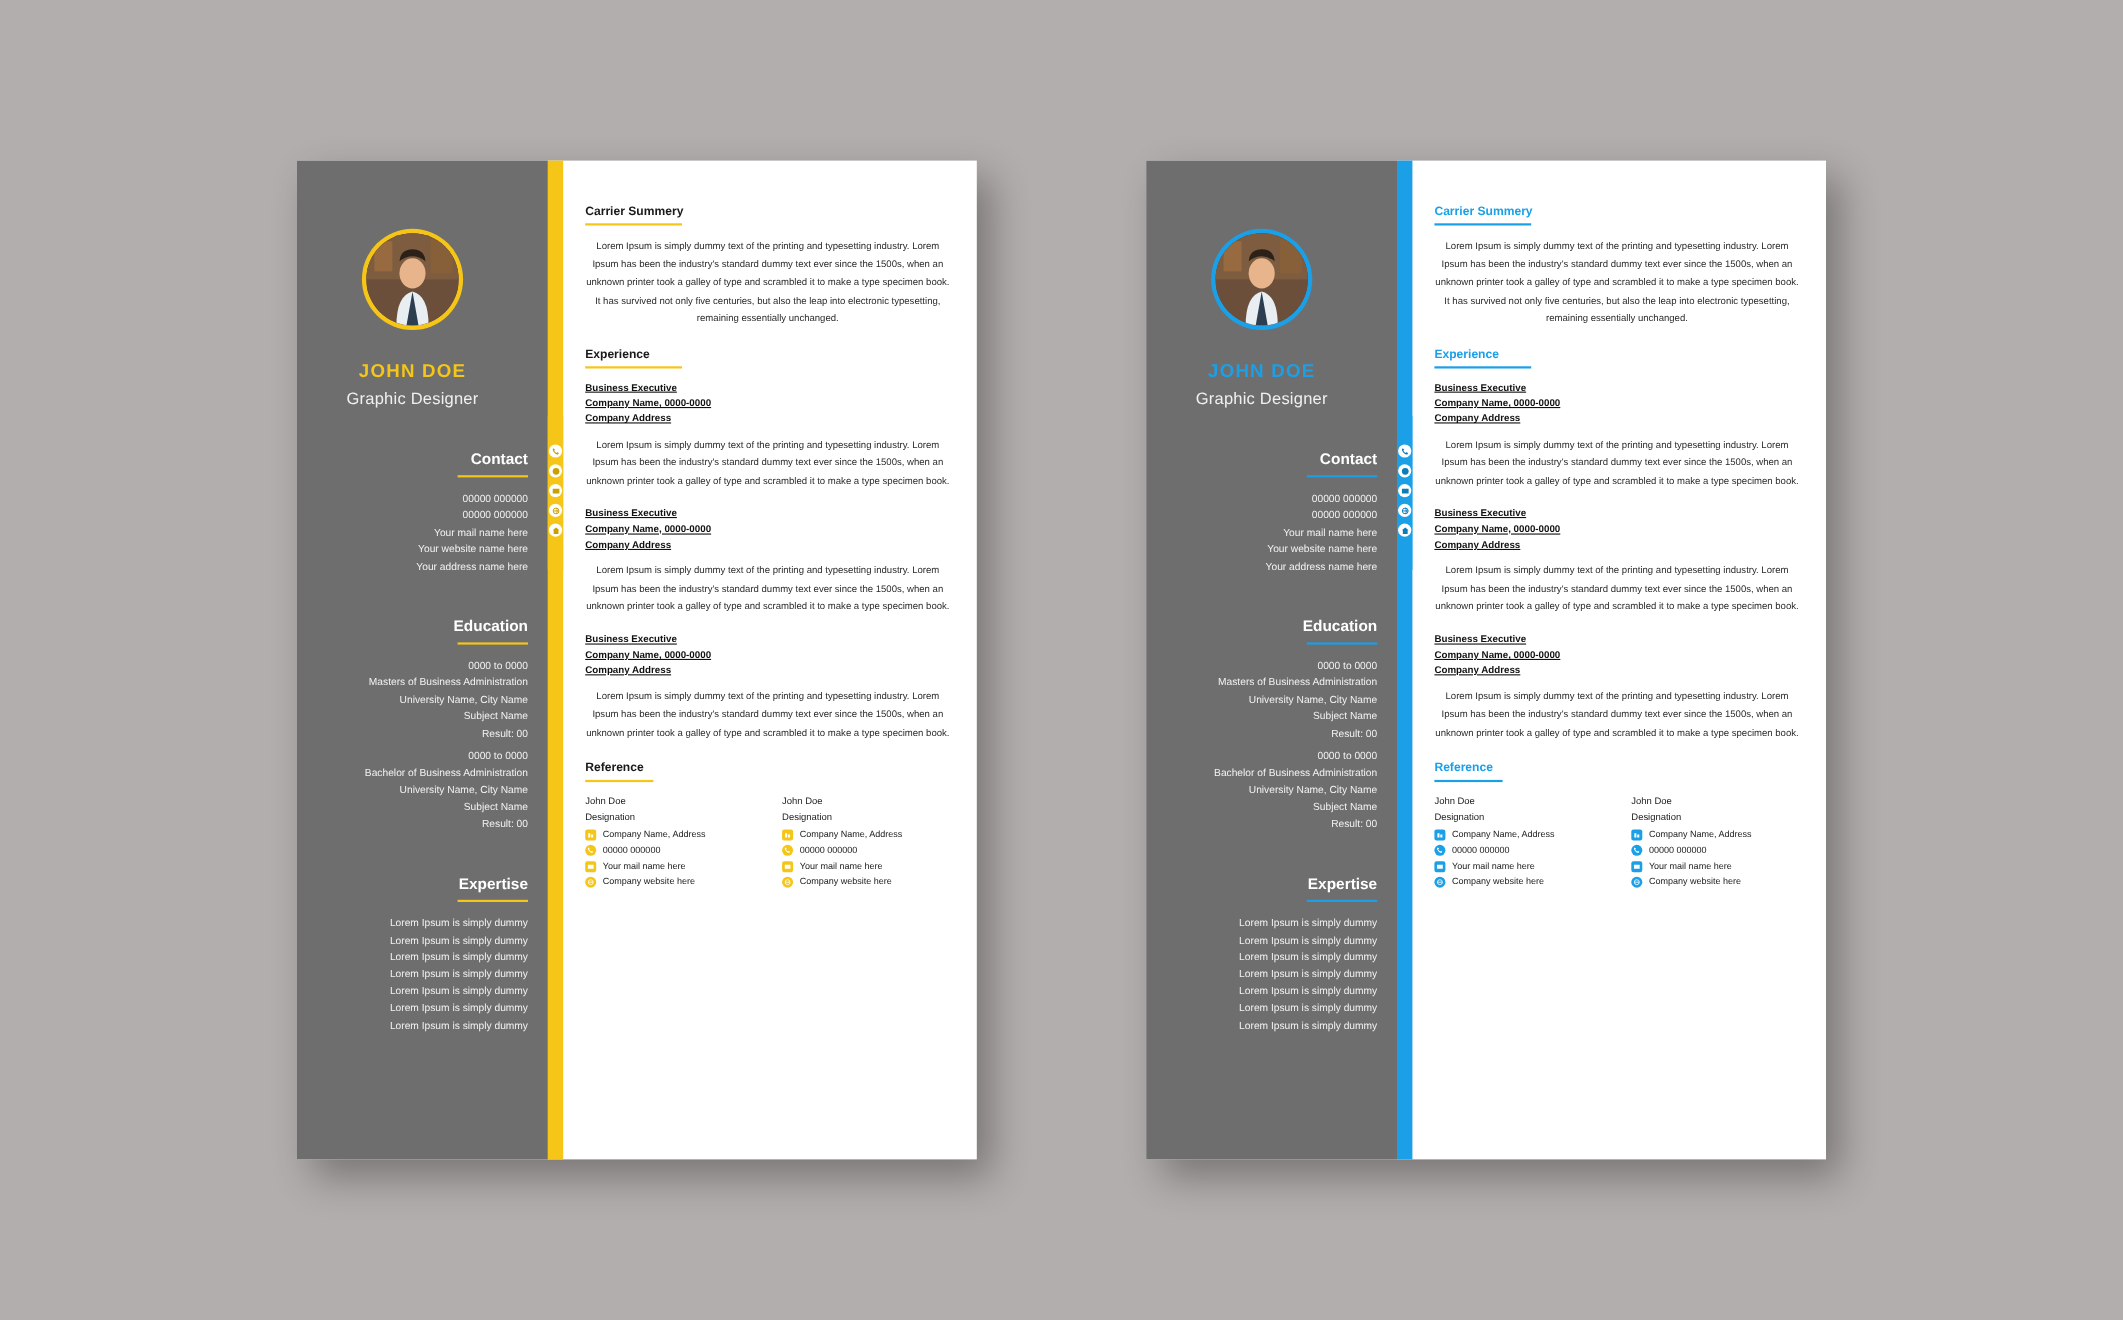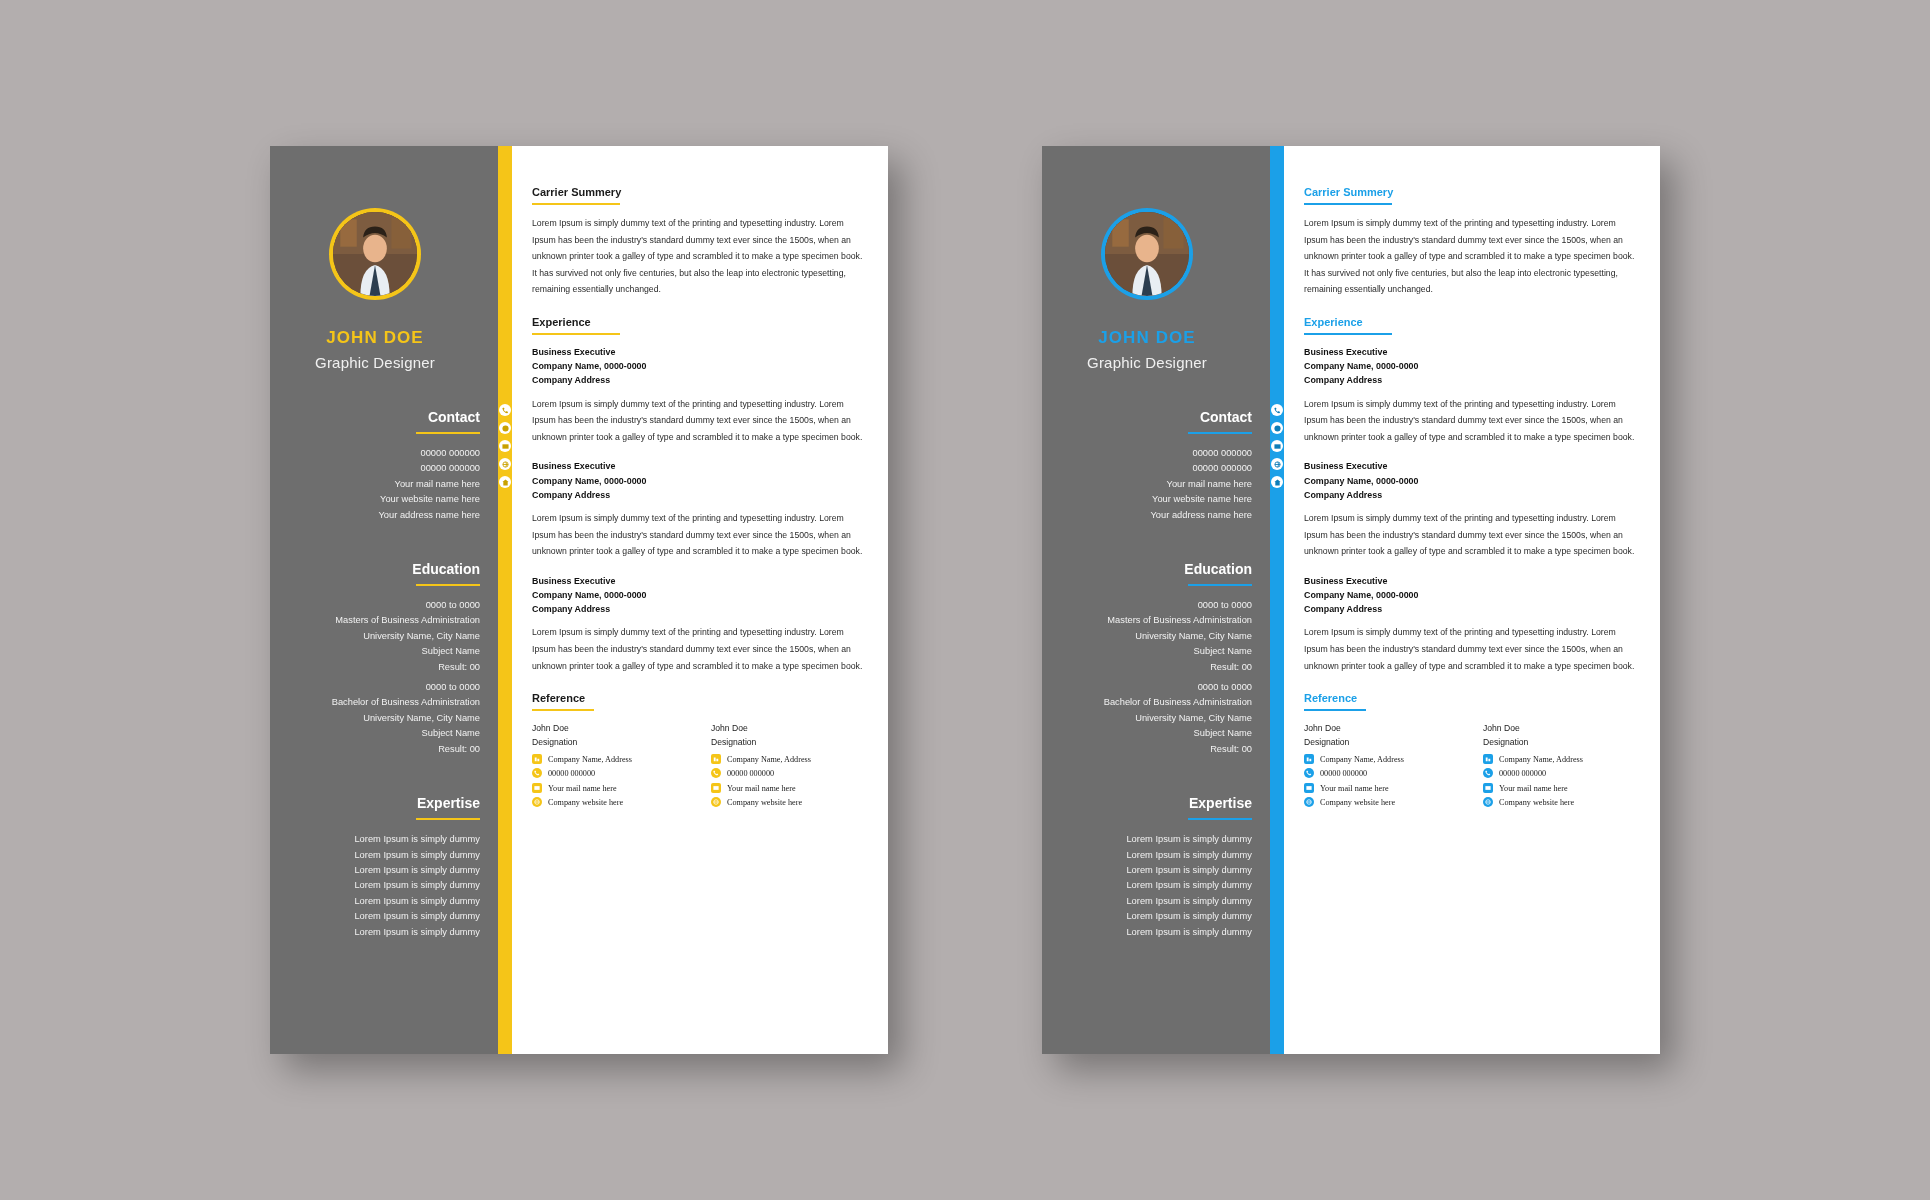--- a/index.html
+++ b/index.html
@@ -139,44 +139,43 @@
   }
   .r-underline {
     height: 2px; width: 88px;
     margin-bottom: 10px;
     margin-top: 2px;
   }
   .para {
     font-size: 8.7px;
     line-height: 16.6px;
     color: #2b2b2b;
-    text-align: left;
+    text-align: center;
   }
   .block-title {
     font-size: 8.9px;
     font-weight: bold;
     line-height: 14.2px;
     color: #111;
     margin-top: 14px;
   }
-  .block-title div { font-weight: bold; }
+  .block-title div { font-weight: bold; text-decoration: underline; }
   .spacer-8 { height: 8px; }
   .spacer-14 { height: 14px; }
   .ref-grid {
     display: flex;
     gap: 26px;
     margin-top: 8px;
   }
   .ref-col { width: 50%; }
   .ref-name { font-size: 8.6px; color: #222; line-height: 14px; }
   .ref-row {
-    display: flex; align-items: flex-end; gap: 6px;
+    display: flex; align-items: flex-start; gap: 6px;
     font-size: 8.2px; color: #222;
     margin-top: 4.5px;
-    font-family: Liberation Serif, serif;
   }
   .ref-row .dot {
     width: 10px; height: 10px; border-radius: 2px;
     display: flex; align-items: center; justify-content: center;
     flex: 0 0 10px;
   }
   .ref-row .dot svg { width: 6px; height: 6px; display: block; }
   .ref-row.circ .dot { border-radius: 50%; }
   
   .t-yellow .accent-bar { background: #f5c518; }

